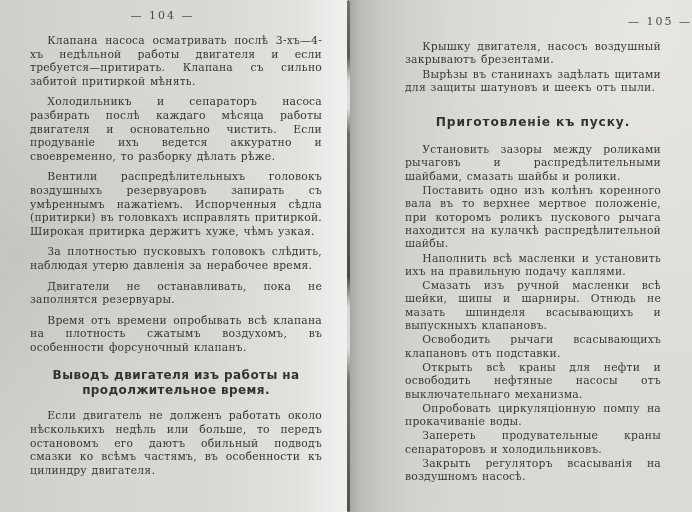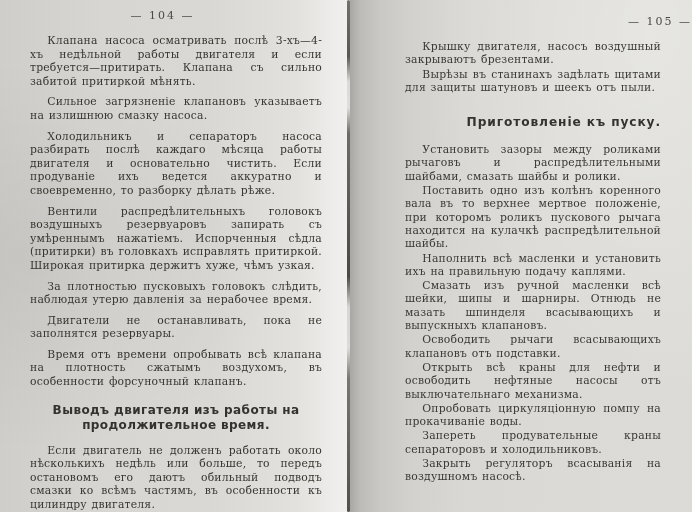--- a/index.html
+++ b/index.html
@@ -97,33 +97,31 @@
     letter-spacing: 0.4px;
     text-align: center;
     text-indent: 0;
     margin: 14px 0 11px 0;
     color: #34322c;
   }
   .page-right .text-col .heading {
     margin: 21px 0 13px 0;
     letter-spacing: 0.9px;
     font-size: 12.2px;
-    text-align: right;
   }
 </style>
 </head>
 <body>
 
 <div class="scan">
 
   <div class="page-left">
     <div class="page-number">— 104 —</div>
     <div class="text-col">
         <p class="para">Клапана насоса осматривать послѣ 3-хъ—4-хъ недѣльной работы двигателя и если требуется—притирать. Клапана съ сильно забитой притиркой мѣнять.</p>
-        <p class="para">Сильное загрязненіе клапановъ указываетъ на излишнюю смазку насоса.</p>
         <p class="para">Холодильникъ и сепараторъ насоса разбирать послѣ каждаго мѣсяца работы двигателя и основательно чистить. Если продуваніе ихъ ведется аккуратно и своевременно, то разборку дѣлать рѣже.</p>
         <p class="para">Вентили распредѣлительныхъ головокъ воздушныхъ резервуаровъ запирать съ умѣреннымъ нажатіемъ. Испорченныя сѣдла (притирки) въ головкахъ исправлять притиркой. Широкая притирка держитъ хуже, чѣмъ узкая.</p>
         <p class="para">За плотностью пусковыхъ головокъ слѣдить, наблюдая утерю давленія за нерабочее время.</p>
         <p class="para">Двигатели не останавливать, пока не заполнятся резервуары.</p>
         <p class="para">Время отъ времени опробывать всѣ клапана на плотность сжатымъ воздухомъ, въ особенности форсуночный клапанъ.</p>
         <h2 class="heading">Выводъ двигателя изъ работы на продолжительное время.</h2>
         <p class="para">Если двигатель не долженъ работать около нѣсколькихъ недѣль или больше, то передъ остановомъ его даютъ обильный подводъ смазки ко всѣмъ частямъ, въ особенности къ цилиндру двигателя.</p>
       </div>
   </div>
 

